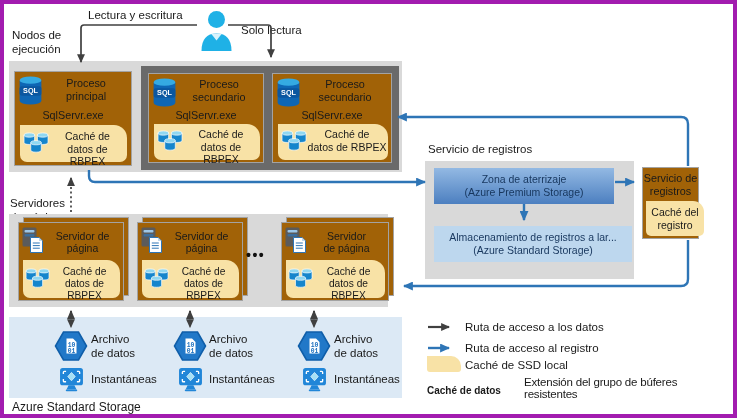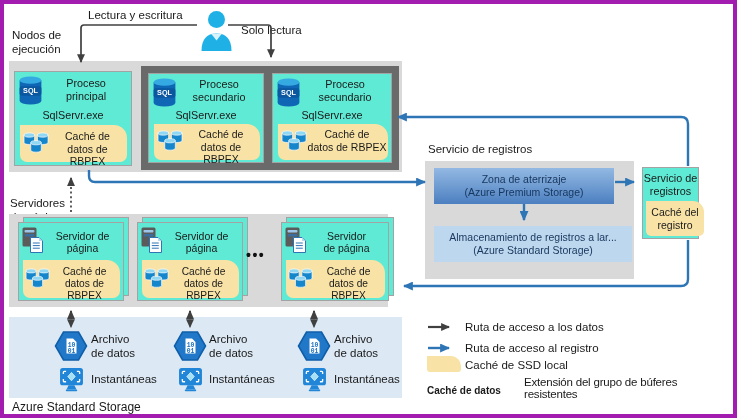--- a/index.html
+++ b/index.html
@@ -5,21 +5,21 @@
   html,body{margin:0;padding:0;background:#fff;}
   #canvas{
     position:relative;width:737px;height:418px;box-sizing:border-box;
     border:4px solid #a21caf;background:#fff;overflow:hidden;
     font-family:"Liberation Sans",sans-serif;color:#1a1a1a;
   }
   .abs{position:absolute;}
   .ml{white-space:pre-line;}
   .ctr{text-align:center;}
   .lbl{font-size:11.5px;line-height:1.18;}
-  .whitebox{position:absolute;background:#5eead4;border:1px solid #a3a3a3;box-sizing:border-box;}
+  .whitebox{position:absolute;background:#a16207;border:1px solid #a3a3a3;box-sizing:border-box;}
   .cache{position:absolute;background:#F8E2A6;border-radius:0 13px 7px 7px;box-sizing:border-box;}
   .cache-txt{position:absolute;font-size:10.5px;line-height:1.2;text-align:center;}
   .title{font-size:10.8px;line-height:1.18;text-align:center;}
   .exe{position:absolute;left:0;right:0;text-align:center;font-size:10.8px;}
   .graybin{position:absolute;background:#D9D9D9;}
   svg.icon{display:block;}
   #arrows{position:absolute;left:0;top:0;pointer-events:none;}
 </style>
 </head>
 <body>

